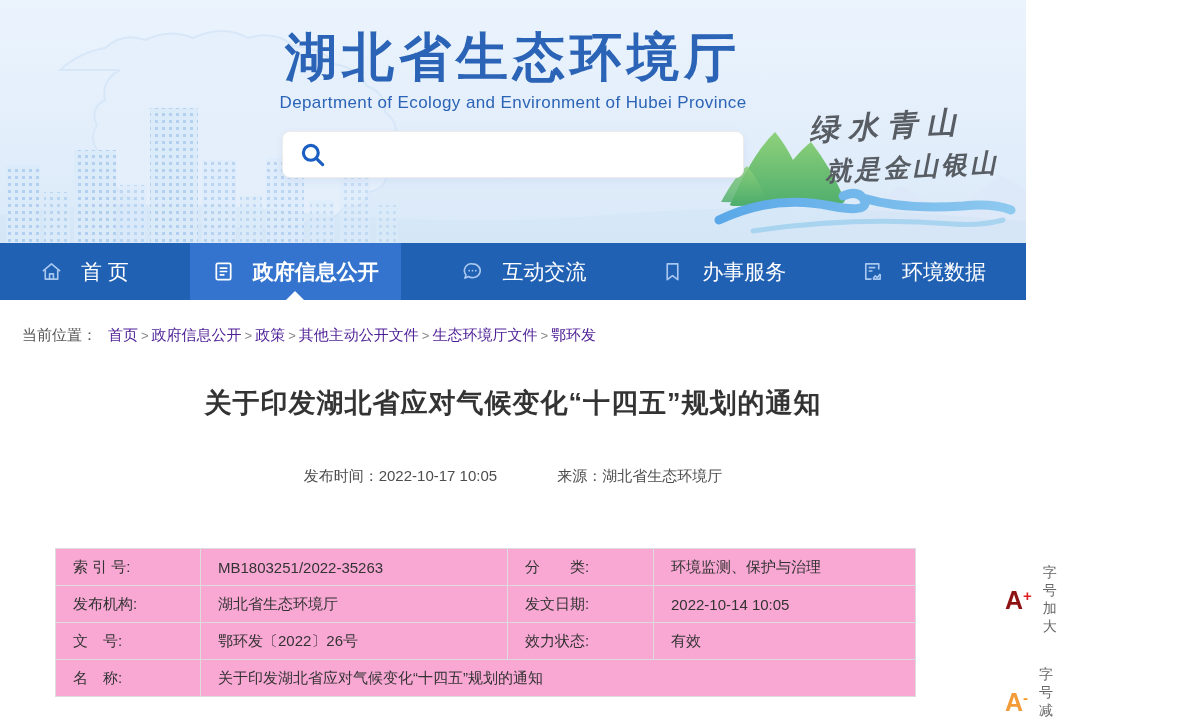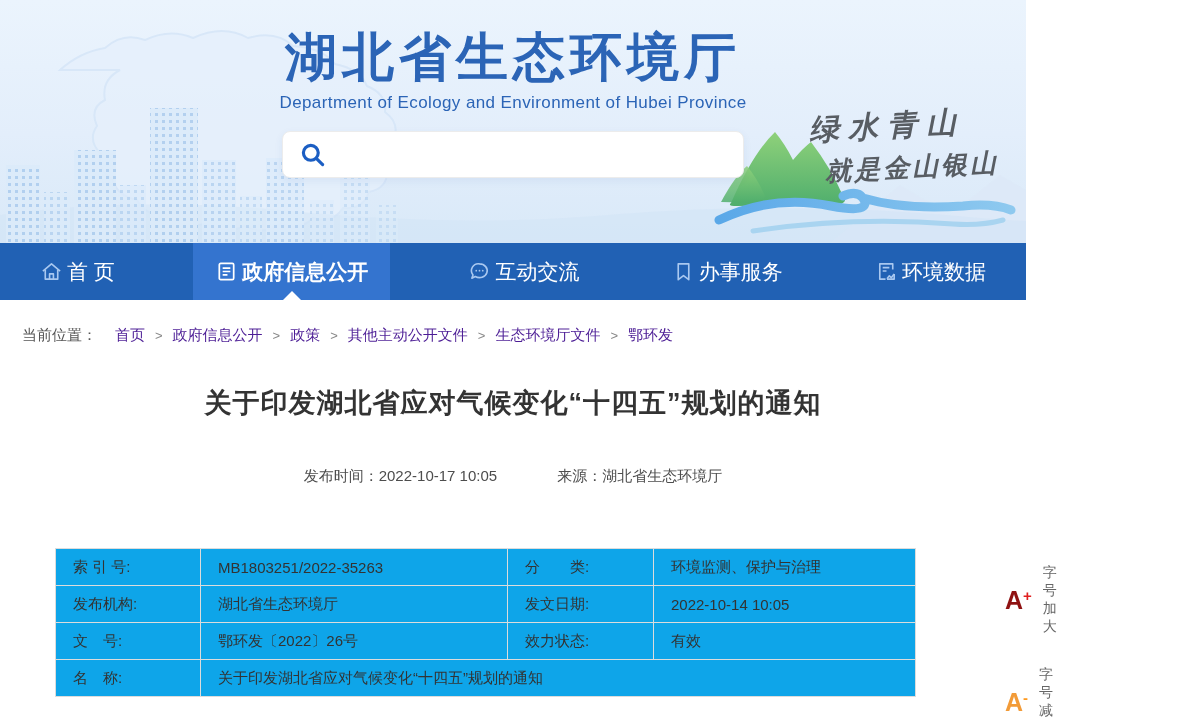--- a/index.html
+++ b/index.html
@@ -53,55 +53,55 @@
   .slogan-text1 { top:8px; left:96px; font-size:30px; letter-spacing:9px; }
   .slogan-text2 { top:52px; left:112px; font-size:26px; letter-spacing:3px; }
 
   
   .main-nav {
     position:relative; height:57px; background:#2161b4; z-index:4;
     display:flex; align-items:stretch; justify-content:space-between;
     padding:0 26px;
   }
   .nav-item {
-    display:flex; align-items:center; gap:4px; padding:0 14px;
+    display:flex; align-items:center; gap:18px; padding:0 14px;
     color:#fff; font-size:21px; cursor:pointer; white-space:nowrap;
   }
   .nav-item .nicon { display:flex; align-items:center; }
   .nav-item.active {
     background:#3474cf; font-weight:bold; padding:0 22px; position:relative;
   }
   .nav-item.active::after {
     content:""; position:absolute; left:50%; bottom:0; transform:translateX(-50%);
     width:0; height:0; border-left:9px solid transparent; border-right:9px solid transparent;
     border-bottom:9px solid #ffffff;
   }
 
   
   .breadcrumb {
     padding:26px 0 0 22px; font-size:15px; color:#555;
-    display:flex; align-items:center; gap:10px; flex-wrap:nowrap;
+    display:flex; align-items:center; gap:3px; flex-wrap:nowrap;
   }
   .crumb-label { color:#555; margin-right:8px; }
   .crumb-link { color:#4c1d95; cursor:pointer; text-decoration:none; }
   .crumb-sep { color:#888; font-size:13px; }
 
   
   .article-title {
     margin-top:40px; text-align:center; font-size:27px; font-weight:bold;
     color:#333; letter-spacing:1px;
   }
   .article-meta {
     margin-top:46px; text-align:center; font-size:15px; color:#4d4d4d;
   }
   .article-meta .meta-part { margin:0 28px; }
 
   
   .content { position:relative; margin:62px 0 0 55px; }
-  .info-table { border-collapse:collapse; table-layout:fixed; width:860px; background:#0ea5e9; }
+  .info-table { border-collapse:collapse; table-layout:fixed; width:860px; background:#f9a8d4; }
   .info-table td {
     border:1px solid #dcdcdc; height:37px; font-size:15px; color:#333;
     padding:0 8px 0 17px; overflow:hidden; white-space:nowrap;
   }
   .info-table td.lbl { color:#333; }
 
   
   .tools { position:absolute; left:950px; top:16px; display:flex; flex-direction:column; gap:30px; }
   .tool { display:flex; align-items:center; gap:11px; cursor:pointer; }
   .tool-label { font-size:14px; color:#666; }

